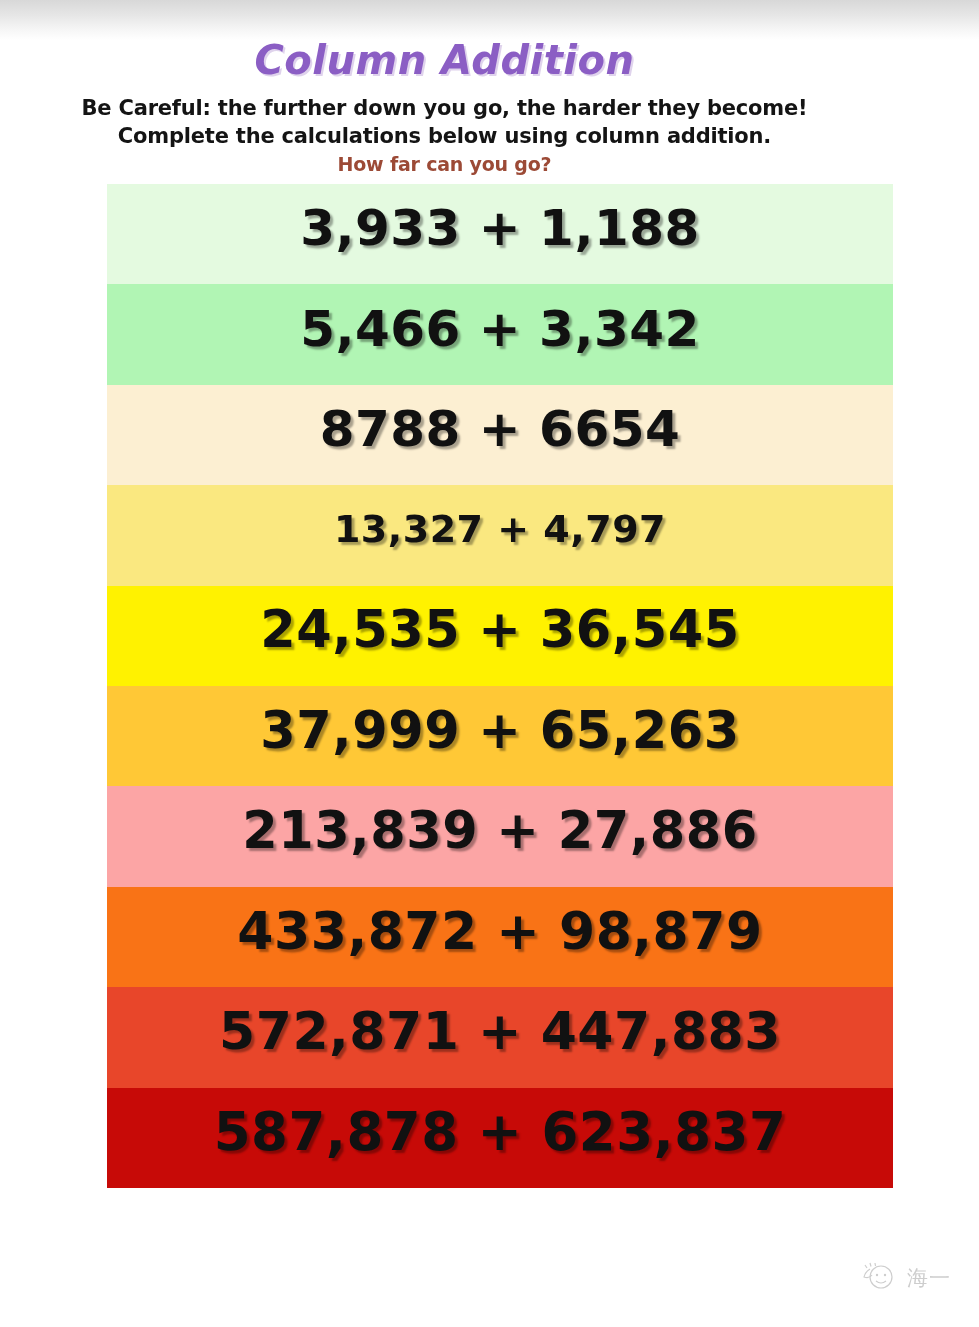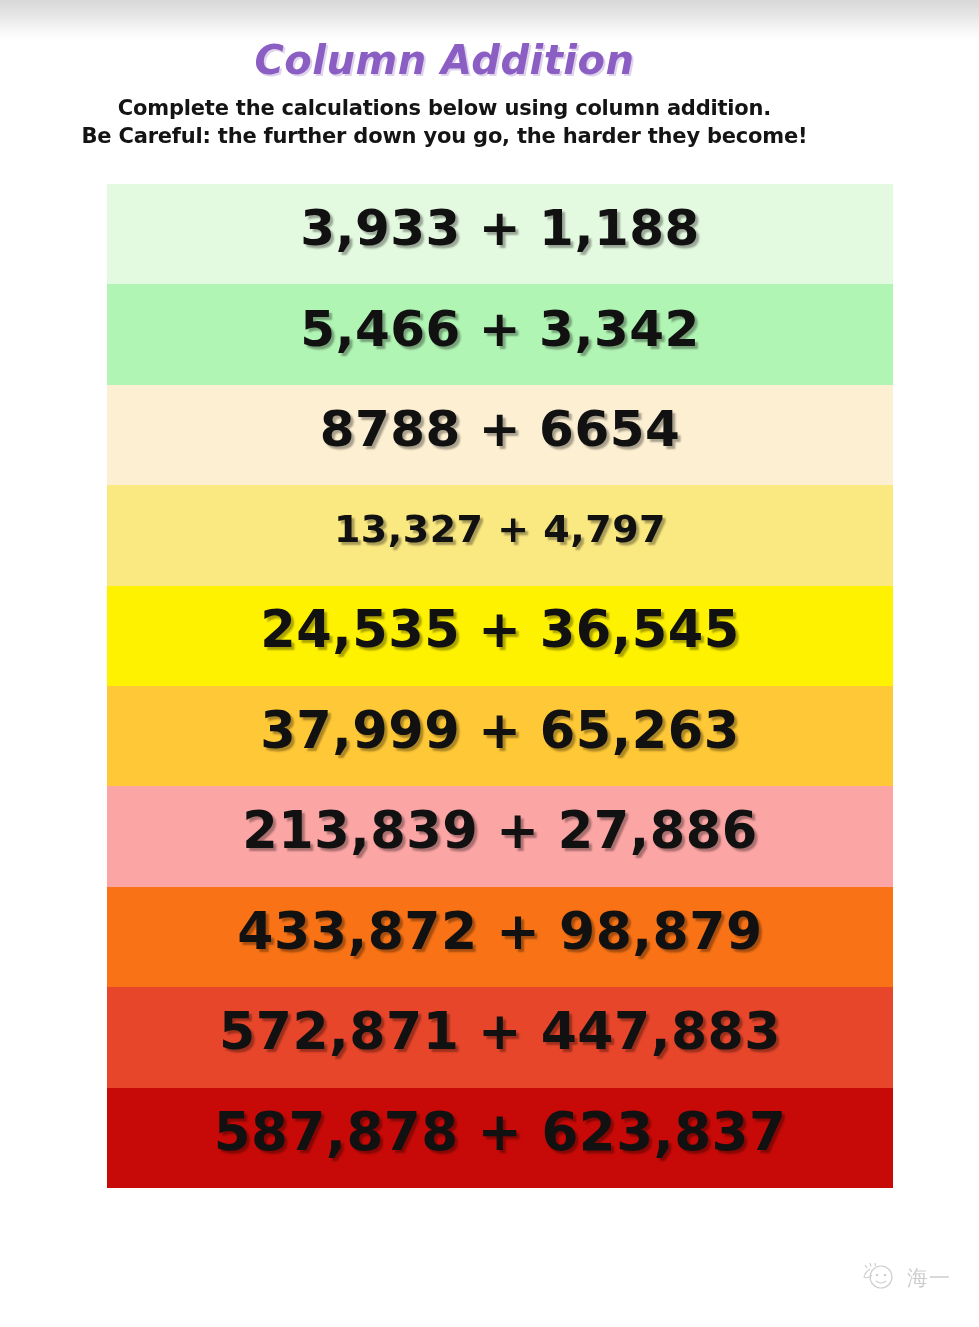--- a/index.html
+++ b/index.html
@@ -140,23 +140,24 @@
 </head>
 <body>
 
 <div class="top-fade"></div>
 
 <div class="sheet">
 
   <div class="header">
     <div class="title">Column Addition</div>
     <div class="subtitle">
+      <span class="line">Be Careful: the further down you go, the harder they become!</span>
       <span class="line">Complete the calculations below using column addition.</span>
-      <span class="line">Be Careful: the further down you go, the harder they become!</span>
-    </div>
+    </div>
+    <div class="prompt">How far can you go?</div>
   </div>
 
   <div class="bands">
     <div class="band" style="background: rgb(228, 250, 224);">
       <div class="calc">3,933 + 1,188</div>
     </div>
     <div class="band" style="background: rgb(177, 245, 180);">
       <div class="calc">5,466 + 3,342</div>
     </div>
     <div class="band" style="background: rgb(252, 239, 210);">

